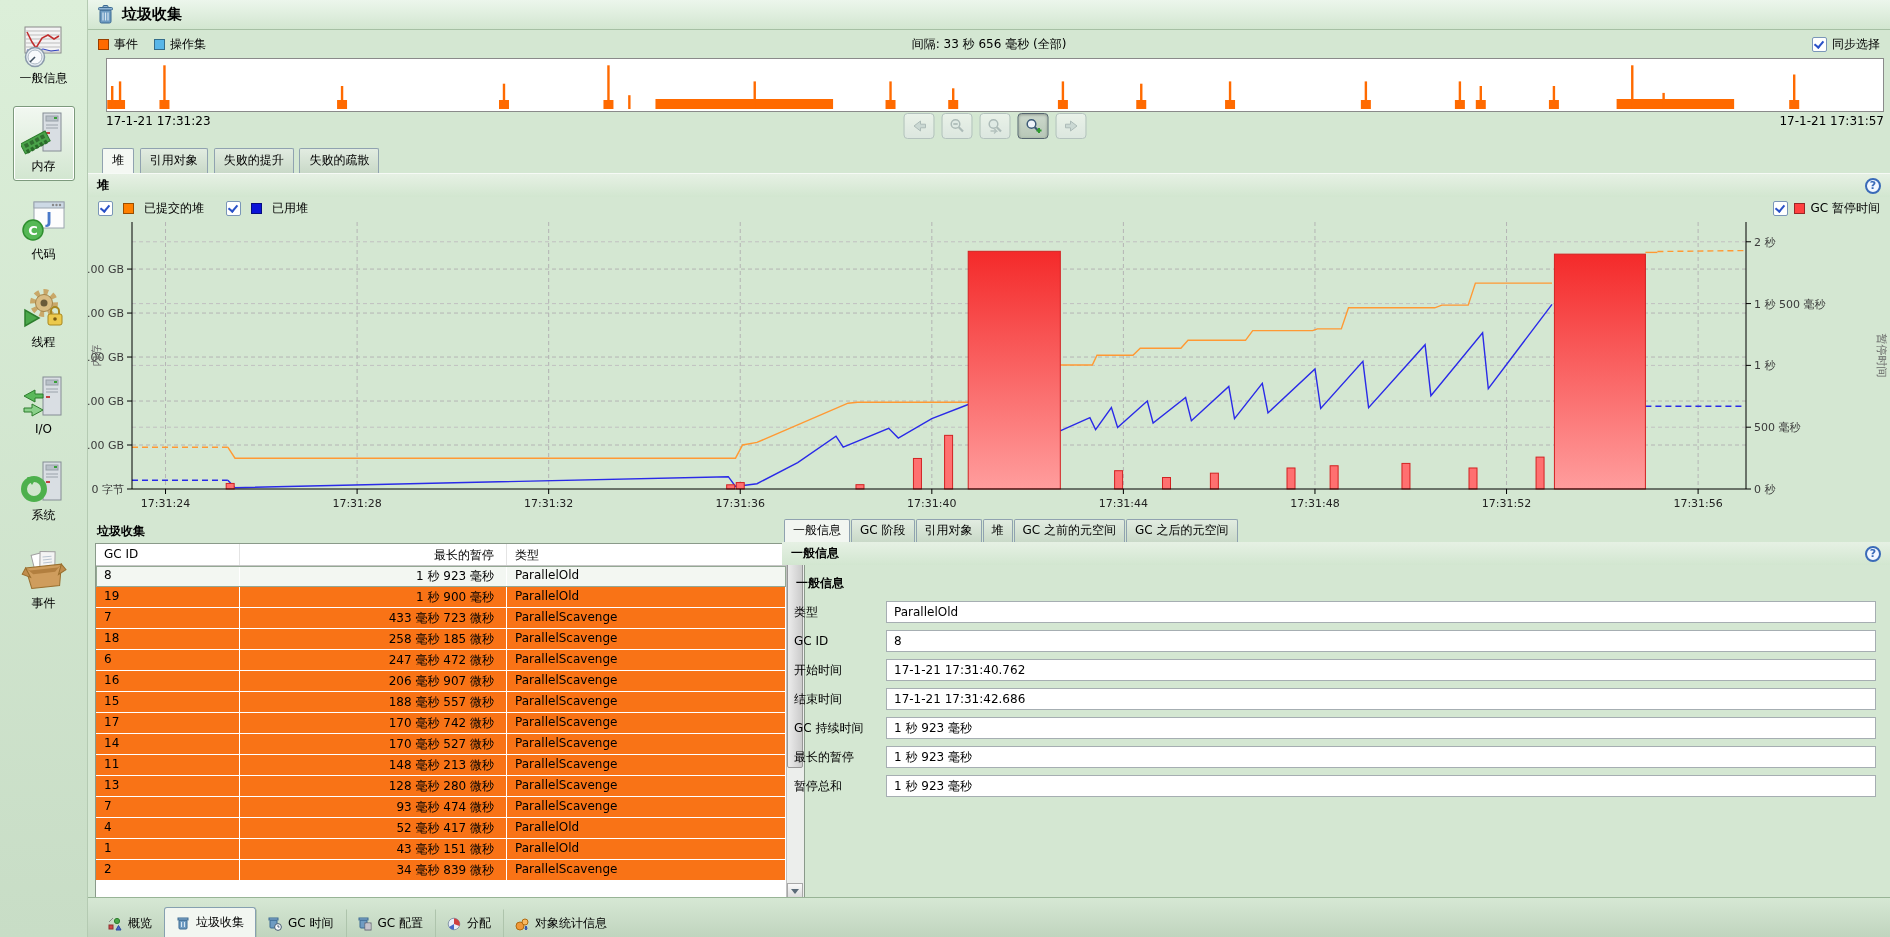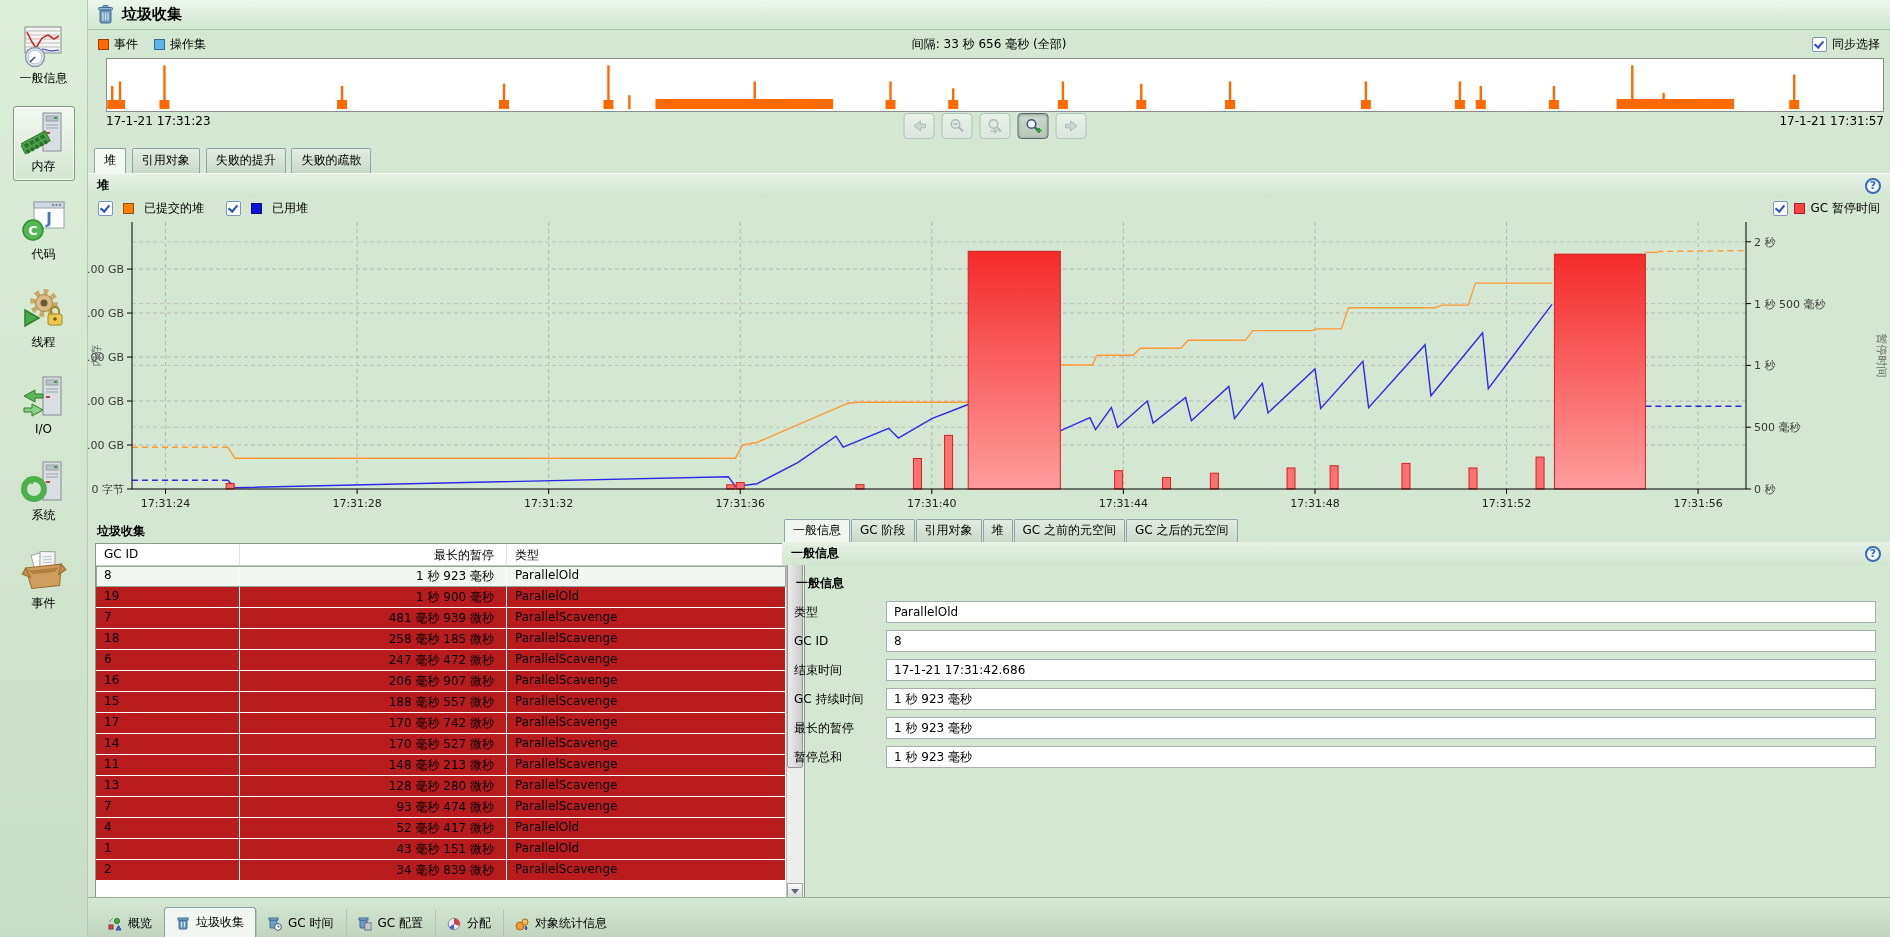--- a/index.html
+++ b/index.html
@@ -31,21 +31,21 @@
   #timelinebox{position:absolute;top:58px;left:18px;right:6px;height:52px;background:#fff;border:1px solid #8a8a8a}
   #timesrow{position:absolute;top:113px;left:18px;right:6px;height:36px}
   #tstart{position:absolute;left:0;top:1px}
   #tend{position:absolute;right:0;top:1px}
   #navbtns{position:absolute;left:50%;transform:translateX(-50%);top:0;display:flex;gap:7px}
   .nbtn{width:31px;height:26px;border:1px solid #9aa4ae;border-radius:4px;cursor:pointer;
         background:linear-gradient(#fbfbfb,#e3e7eb);display:flex;align-items:center;justify-content:center;box-sizing:border-box}
   .nbtn.disabled{opacity:.55}
   .nbtn.active{background:linear-gradient(#cdd9cd,#b7c7b7);border:1px solid #55656f;box-shadow:inset 0 1px 3px rgba(0,0,0,.3)}
   
-  #pagetabs{position:absolute;top:148px;left:0;right:0;height:25px;padding-left:6px;box-sizing:border-box}
+  #pagetabs{position:absolute;top:148px;left:8px;right:0;height:25px;padding-left:6px;box-sizing:border-box}
   .ptab{display:inline-block;height:24px;line-height:23px;padding:0 9px;margin-right:2px;cursor:pointer;
         border:1px solid #90a2b0;border-bottom:none;border-radius:2px 2px 0 0;
         background:linear-gradient(#e2ecE1,#c9d9c8)}
   .ptab.active{background:#f4f8f3}
   .sechead{display:flex;align-items:center;padding:0 9px;font-weight:bold;box-sizing:border-box;
            background:linear-gradient(#e6f1e4,#d2e6d0)}
   #heapheader{position:absolute;top:173px;left:0;right:0;height:24px;border-top:1px solid #f6faf6}
   .help{margin-left:auto;width:16px;height:16px;border-radius:50%;border:2px solid #3a6ab8;color:#3a6ab8;
         font-size:11px;font-weight:bold;display:flex;align-items:center;justify-content:center;
         background:#f2f7ff;box-sizing:border-box;cursor:pointer;flex:none}
@@ -53,21 +53,21 @@
                padding:0 10px;gap:10px;box-sizing:border-box}
   #chartwrap{position:absolute;top:219px;left:0;right:0;height:296px}
   
   #bottomarea{position:absolute;top:519px;left:0;right:0;height:384px}
   #leftpanel{position:absolute;left:0;top:0;width:722px;height:100%}
   #lphead{height:24px;display:flex;align-items:center;padding:0 9px;font-weight:bold}
   #tablebox{position:absolute;top:24px;left:7px;right:5px;bottom:3px;background:#fff;border:1px solid #8a9a8a;display:flex}
   #tmain{flex:1;overflow:hidden;position:relative}
   .thead{display:grid;grid-template-columns:144px 267px 1fr;height:22px;background:#fff;border-bottom:1px solid #c6c6c6;box-sizing:border-box}
   .thead div{padding:3px 8px;border-right:1px solid #e4e4e4;box-sizing:border-box;white-space:nowrap;overflow:hidden}
-  .trow{display:grid;grid-template-columns:144px 267px 1fr;height:21px;background:#b91c1c;border-bottom:1px solid #fff;box-sizing:border-box;cursor:pointer}
+  .trow{display:grid;grid-template-columns:144px 267px 1fr;height:21px;background:#f97316;border-bottom:1px solid #fff;box-sizing:border-box;cursor:pointer}
   .trow div{padding:2px 8px;border-right:1px solid #fff;box-sizing:border-box;white-space:nowrap;overflow:hidden}
   .trow.selected{background:#f3f7f2;outline:1px solid #94a894;outline-offset:-1px}
   .num{text-align:right;padding-right:12px !important}
   .vscroll{width:17px;background:#eceeec;border-left:1px solid #c0c0c0;position:relative;flex:none}
   .sbtn{position:absolute;left:0;width:16px;height:16px;background:linear-gradient(#fafafa,#dadada);
         border:1px solid #a8a8a8;box-sizing:border-box;display:flex;align-items:center;justify-content:center;cursor:pointer}
   .tri-up{width:0;height:0;border-left:4px solid transparent;border-right:4px solid transparent;border-bottom:5px solid #5a6a78}
   .tri-dn{width:0;height:0;border-left:4px solid transparent;border-right:4px solid transparent;border-top:5px solid #5a6a78}
   .sthumb{position:absolute;left:0;top:16px;width:16px;height:208px;border:1px solid #979797;border-radius:2px;
           background:linear-gradient(90deg,#ececec,#cbcbcb);box-sizing:border-box;cursor:pointer}
@@ -491,21 +491,21 @@
                   <div class="num">1 秒 923 毫秒</div>
                   <div>ParallelOld</div>
                 </div>
                 <div class="trow">
                   <div>19</div>
                   <div class="num">1 秒 900 毫秒</div>
                   <div>ParallelOld</div>
                 </div>
                 <div class="trow">
                   <div>7</div>
-                  <div class="num">481 毫秒 939 微秒</div>
+                  <div class="num">433 毫秒 723 微秒</div>
                   <div>ParallelScavenge</div>
                 </div>
                 <div class="trow">
                   <div>18</div>
                   <div class="num">258 毫秒 185 微秒</div>
                   <div>ParallelScavenge</div>
                 </div>
                 <div class="trow">
                   <div>6</div>
                   <div class="num">247 毫秒 472 微秒</div>
@@ -585,20 +585,24 @@
             <div class="gtitle">一般信息</div>
             <div class="frow">
               <span class="flabel">类型</span>
               <div class="fvalue">ParallelOld</div>
             </div>
             <div class="frow">
               <span class="flabel">GC ID</span>
               <div class="fvalue">8</div>
             </div>
             <div class="frow">
+              <span class="flabel">开始时间</span>
+              <div class="fvalue">17-1-21 17:31:40.762</div>
+            </div>
+            <div class="frow">
               <span class="flabel">结束时间</span>
               <div class="fvalue">17-1-21 17:31:42.686</div>
             </div>
             <div class="frow">
               <span class="flabel">GC 持续时间</span>
               <div class="fvalue">1 秒 923 毫秒</div>
             </div>
             <div class="frow">
               <span class="flabel">最长的暂停</span>
               <div class="fvalue">1 秒 923 毫秒</div>

